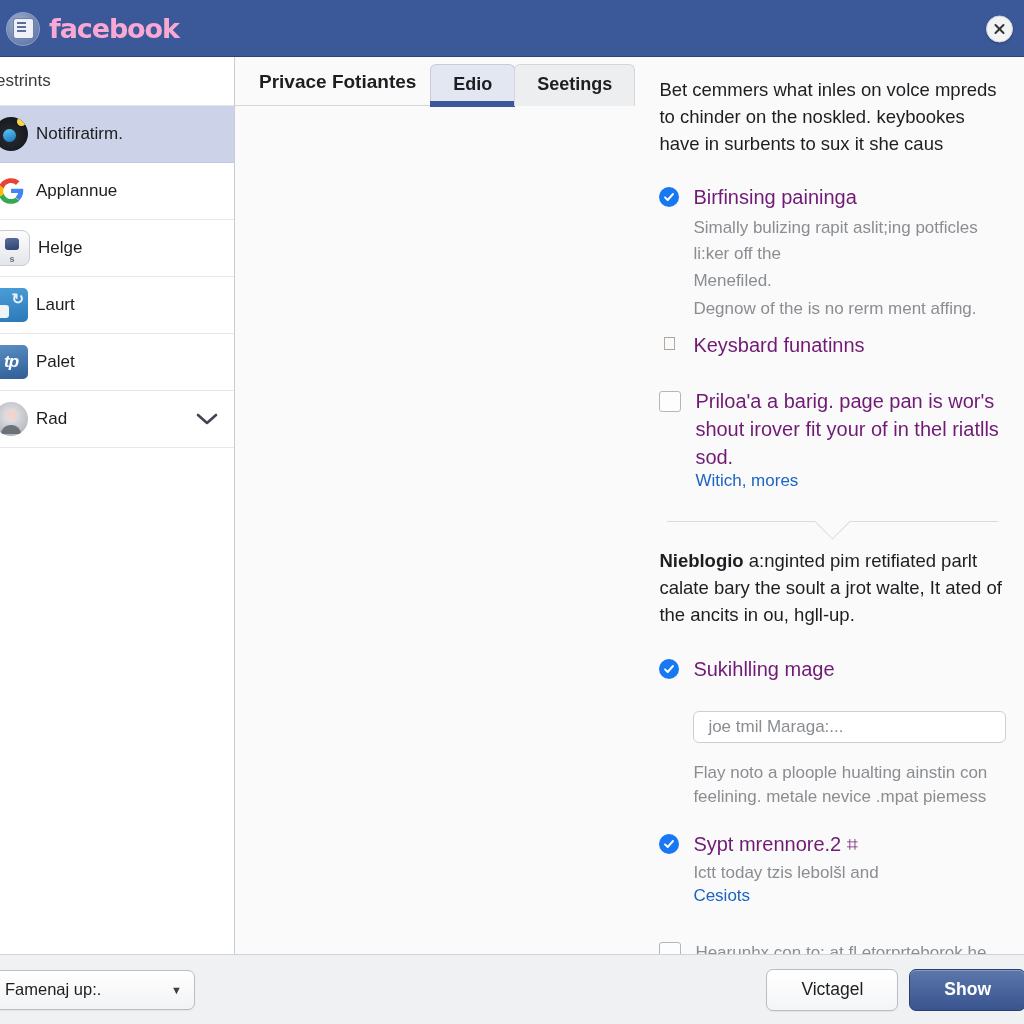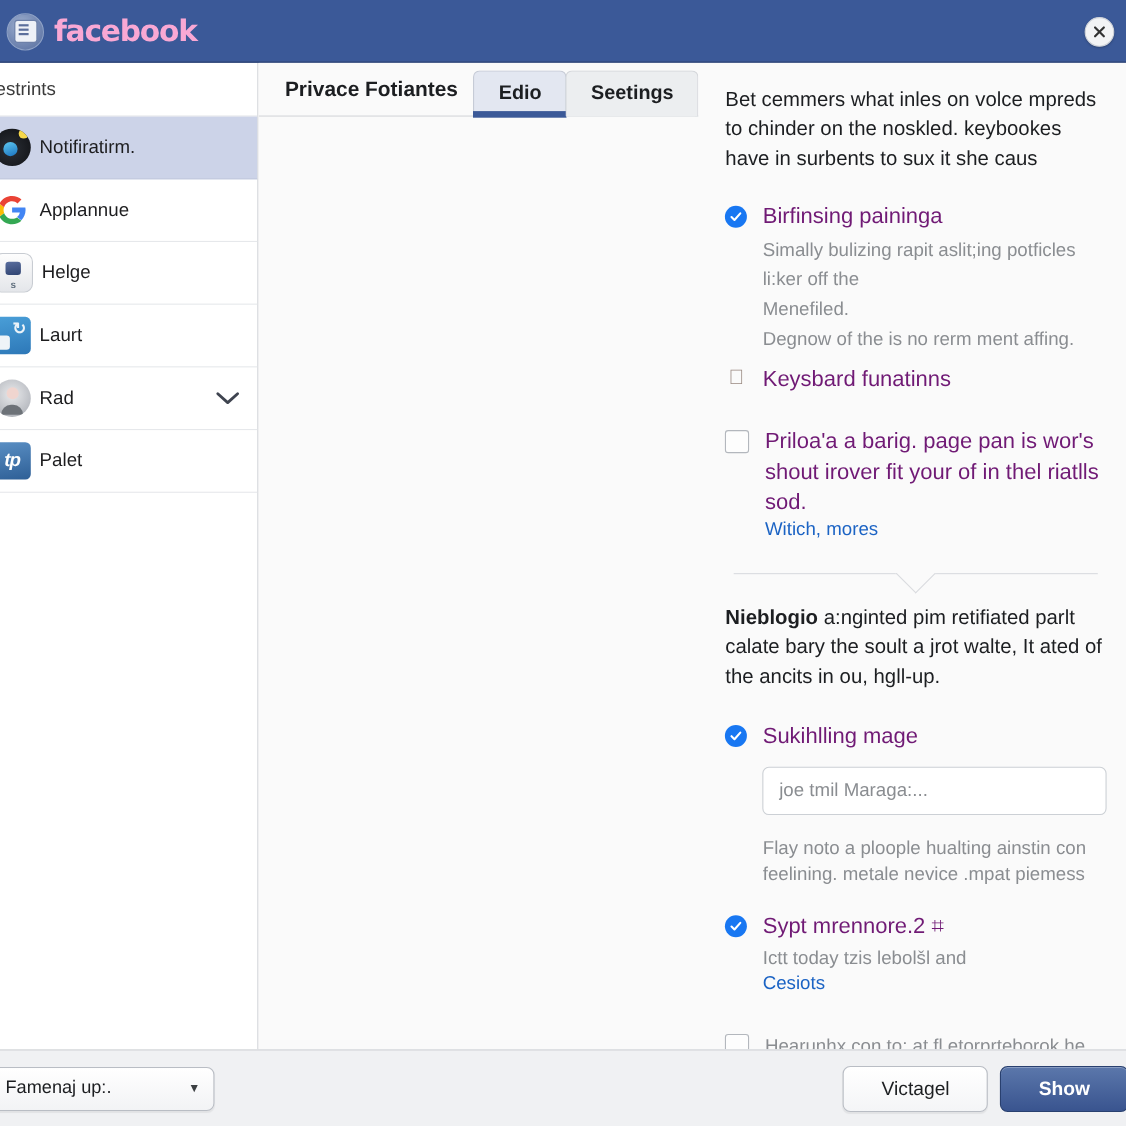--- a/index.html
+++ b/index.html
@@ -222,23 +222,23 @@
     transform:rotate(45deg);
   }
 
   .para2{
     font-size:18.5px;color:#1c1e21;line-height:1.45;
     margin:0 0 26px 0;max-width:770px;
   }
   .para2 b{font-weight:bold;}
 
   .textinput{
-    margin:10px 0 0 34px;
+    margin:24px 0 0 34px;
     width:720px;max-width:calc(100% - 34px);
-    height:44px;box-sizing:border-box;
+    height:32px;box-sizing:border-box;
     border:1px solid #ccd0d5;border-radius:6px;
     background:#fff;
     font-size:17px;color:#8a8d91;
     font-family:"Liberation Sans", sans-serif;
     padding:0 14px;
   }
   .textinput::placeholder{color:#8a8d91;}
   .hint{
     font-size:17px;color:#8a8d91;margin:18px 0 22px 34px;line-height:1.4;
   }
@@ -329,33 +329,33 @@
         <div class="sb-ico ico-helge"></div>
         <div class="sb-label">Helge</div>
       </div>
 
       <div class="sb-item">
         <div class="sb-ico ico-laurt"></div>
         <div class="sb-label">Laurt</div>
       </div>
 
       <div class="sb-item">
+        <div class="sb-ico ico-palet">tp</div>
+        <div class="sb-label">Palet</div>
+      </div>
+
+      <div class="sb-item">
         <div class="sb-ico round ico-rad"></div>
         <div class="sb-label">Rad</div>
         <div class="sb-chev">
           <svg width="22" height="14" viewBox="0 0 22 14" aria-hidden="true">
             <polyline points="2,3 11,11 20,3" fill="none" stroke="#3f4450" stroke-width="2.6" stroke-linecap="round" stroke-linejoin="round"></polyline>
           </svg>
         </div>
       </div>
-
-      <div class="sb-item">
-        <div class="sb-ico ico-palet">tp</div>
-        <div class="sb-label">Palet</div>
-      </div>
     </div>
 
     <div class="main">
 
       <div class="tabbar">
         <div class="tab-title">Privace Fotiantes</div>
         <div class="tab active">
           <span>Edio</span>
         </div>
         <div class="tab">

